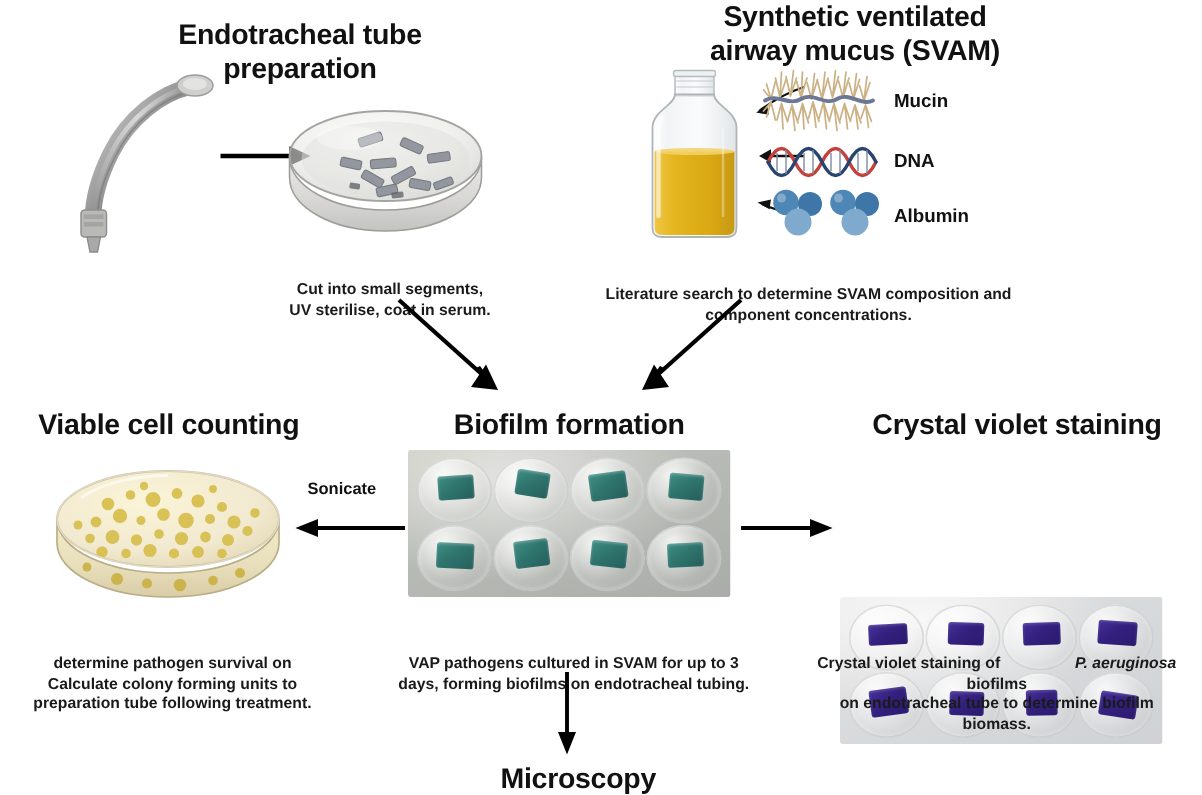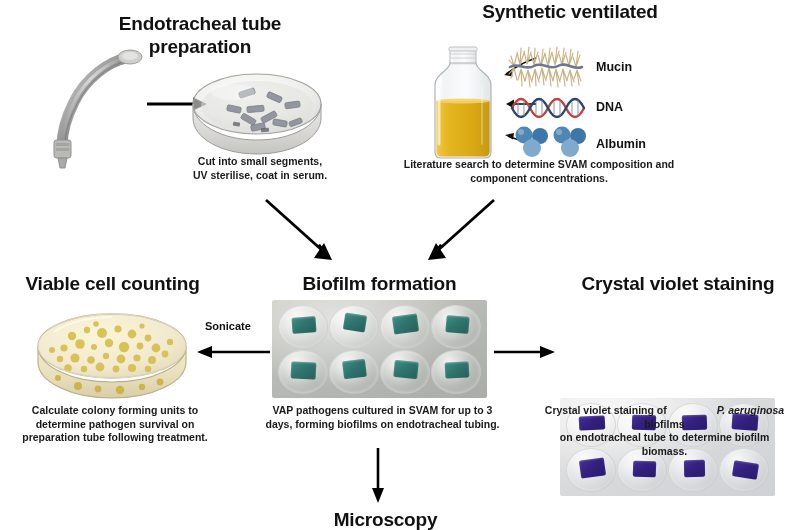--- a/index.html
+++ b/index.html
@@ -23,20 +23,21 @@
     text-align: center;
     color: #111;
     letter-spacing: -0.2px;
   }
   .caption {
     font-weight: bold;
     font-size: 10.5px;
     line-height: 13.5px;
     text-align: center;
     color: #1a1a1a;
+    margin-top: 32px;
   }
   .caption i { font-style: italic; padding-left: 47px; }
 
   .small-label {
     font-weight: bold;
     font-size: 11px;
     color: #111;
   }
   .mol-label {
     font-weight: bold;
@@ -91,20 +92,21 @@
 </head>
 <body>
 
 <div class="abs panel-title" style="left:60px; top:0px; width:280px;margin-top:12px;">
   <div>Endotracheal tube</div>
   <div>preparation</div>
 </div>
 
 <div class="abs panel-title" style="left:420px; top:0px; width:300px;">
   <div>Synthetic ventilated</div>
+  <div>airway mucus (SVAM)</div>
 </div>
 
 <div class="abs tube-wrap" style="left:38px; top:48px; width:115px; height:115px;">
   <svg width="115" height="115" viewBox="0 0 115 115">
     <defs>
       <linearGradient id="tubeG" x1="0" y1="0" x2="1" y2="1">
         <stop offset="0%" stop-color="#d8d8d6"></stop>
         <stop offset="35%" stop-color="#a5a6a4"></stop>
         <stop offset="60%" stop-color="#7e807e"></stop>
         <stop offset="100%" stop-color="#b6b7b4"></stop>
@@ -384,22 +386,22 @@
       <circle cx="128" cy="80" r="3.4"></circle>
         <circle cx="26" cy="76" r="3"></circle>
     </g>
 
     <ellipse cx="80" cy="44" rx="74" ry="32" fill="none" stroke="#ffffff" stroke-width="1" opacity=".5"></ellipse>
     <path d="M22,30 C36,20 58,15 80,15" stroke="#ffffff" stroke-width="2" opacity=".55" fill="none"></path>
   </svg>
 </div>
 
 <div class="abs caption" style="left:0px; top:404px; width:230px;">
+  <div>determine pathogen survival on</div>
   <div>Calculate colony forming units to</div>
-  <div>determine pathogen survival on</div>
   <div>preparation tube following treatment.</div>
 </div>
 
 <div class="abs small-label" style="left:205px; top:320px;">Sonicate</div>
 <div class="abs" style="left:196px; top:344px; width:74px; height:16px;">
   <svg width="74" height="16" viewBox="0 0 74 16">
     <line x1="14" y1="8" x2="74" y2="8" stroke="#000" stroke-width="2.6"></line>
     <path d="M16,2 L1,8 L16,14 Z" fill="#000"></path>
   </svg>
 </div>

